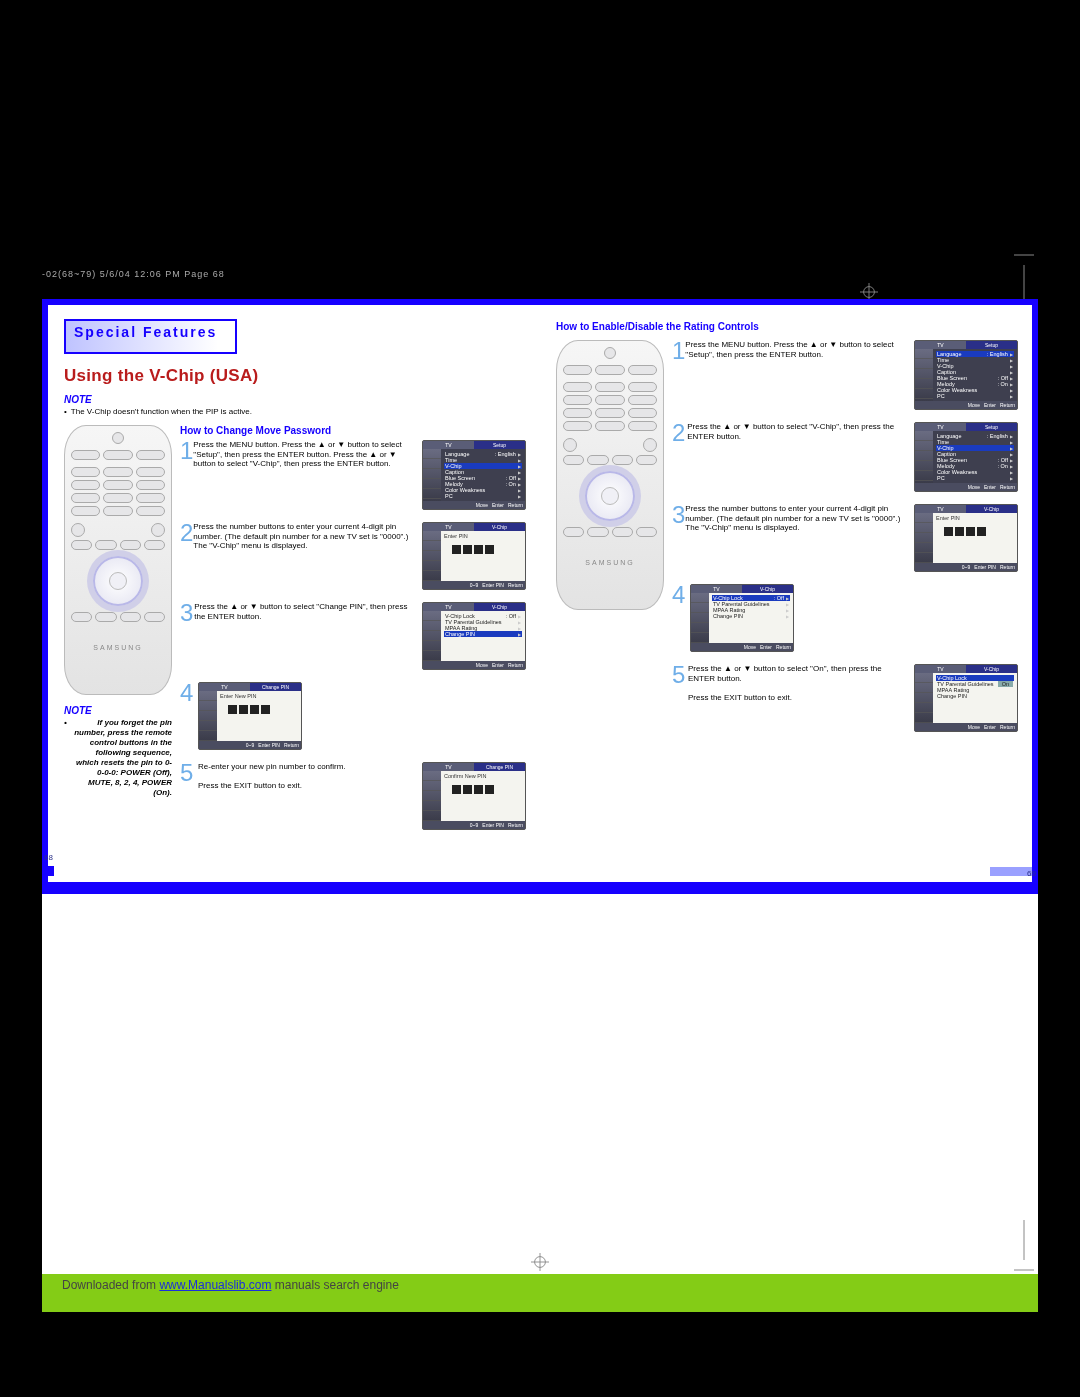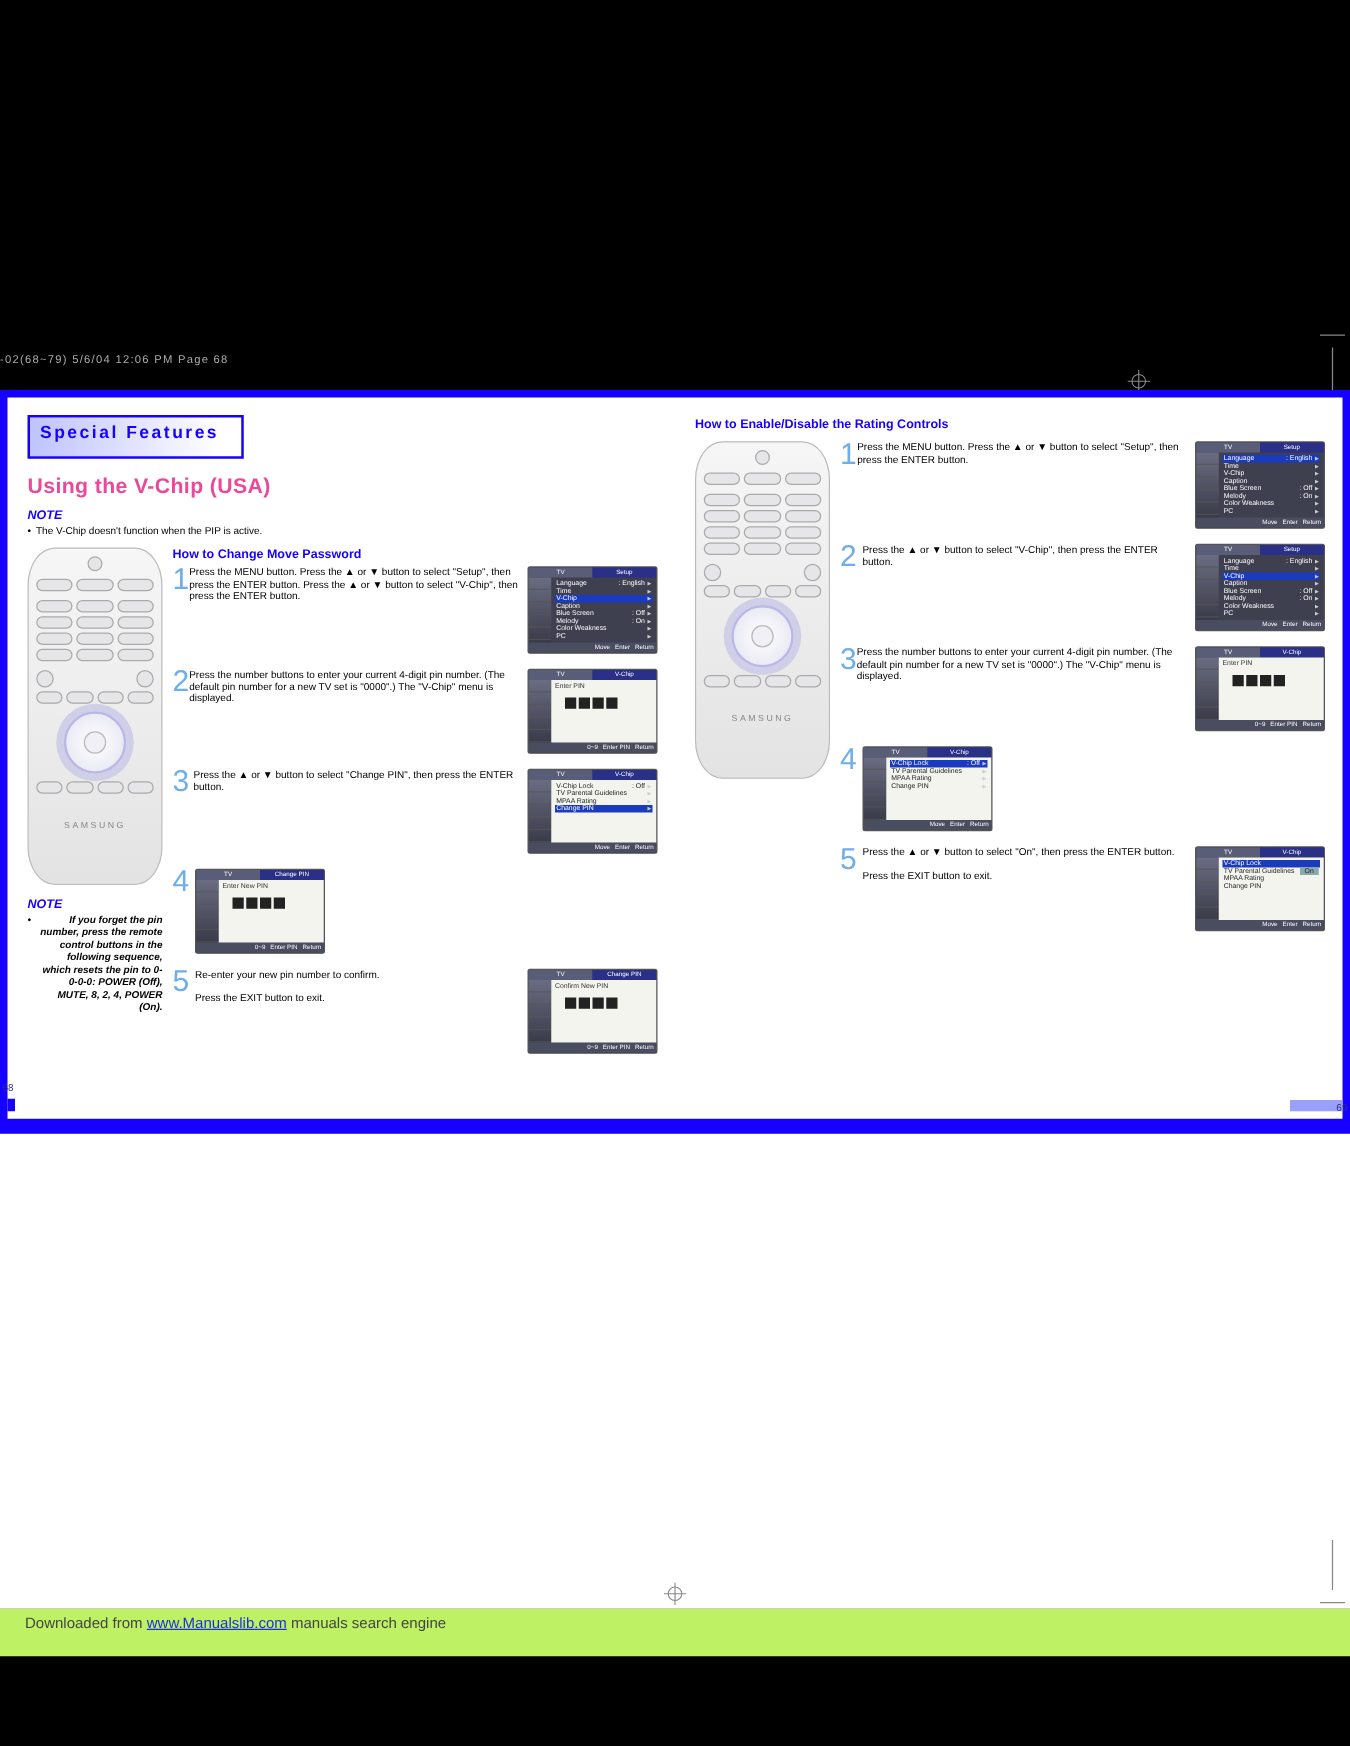--- a/index.html
+++ b/index.html
@@ -1,33 +1,33 @@
 <!DOCTYPE html>
 <html><head>
 <meta charset="utf-8">
 <style>
   body { margin:0; background:#000; font-family: Arial, Helvetica, sans-serif; color:#000; }
-  .page-wrap { width:1080px; margin:16px auto; }
+  .page-wrap { width:996px; margin:3px auto; }
   .blank-top { height:260px; background:#000; }
   .print-header { color:#aaa; font-size:9px; padding:6px 0 6px 0; letter-spacing:1px; }
   .crop-strip { height:14px; position:relative; }
   .crop-mark { position:absolute; right:160px; top:-2px; width:18px; height:18px; }
   .crop-mark svg, .crop-mark2 svg { width:100%; height:100%; }
   .crop-mark2 { position:absolute; width:18px; height:18px; }
   .blue-outer { background:#1600ff; padding:6px 6px 12px 6px; position:relative; }
   .white-inner { position:relative; }
   .spread { display:flex; }
   .page-col { background:#fff; width:50%; padding:14px 16px 40px 16px; box-sizing:border-box; position:relative; }
   .section-head {
     display:inline-block; border:2px solid #1600ff; padding:3px 18px 12px 8px;
     color:#1600ff; font-weight:bold; letter-spacing:2px; font-size:14px;
     margin-bottom:8px;
     background:linear-gradient(to right,#bfc3ff 0%, #fff 90%);
   }
-  .page-title { color:#ec4899; font-weight:bold; font-size:17px; font-family:"Arial Narrow",Arial,sans-serif; letter-spacing:0.3px; margin:4px 0 8px 0; }
+  .page-title { color:#b91c1c; font-weight:bold; font-size:17px; font-family:"Arial Narrow",Arial,sans-serif; letter-spacing:0.3px; margin:4px 0 8px 0; }
   .intro { font-size:8.5px; line-height:1.25; max-width:340px; }
   .note-label { color:#1600ff; font-weight:bold; font-style:italic; font-size:10px; margin-top:6px; }
   .note-bullet { font-size:8px; line-height:1.25; display:flex; gap:4px; margin-top:2px;text-align:right;}
   .note-bullet::before { content:"•"; }
   .two-col { display:flex; gap:8px; margin-top:8px; }
   .remote-area { width:108px; flex:0 0 108px; }
   .remote {
     width:100%; height:270px; border:1px solid #bbb; border-radius:22px/30px;
     background:linear-gradient(#f6f6f6,#e3e3e3); position:relative; box-sizing:border-box;
     padding:6px 6px;
@@ -64,21 +64,21 @@
   .osd-hl { background:#1a3bbf; color:#fff; padding:0 1px;}
   .osd-foot { background:#4a4c60; font-size:5px; padding:1px 2px; display:flex; justify-content:flex-end; gap:4px;}
   .pin-boxes { display:flex; gap:2px; margin:6px 0 2px 8px;}
   .pin-boxes span { width:9px; height:9px; background:#222; display:inline-block;}
   .pgnum-left { position:absolute; left:-4px; bottom:20px; color:#2a2f88; font-size:8px; }
   .pgnum-right { position:absolute; right:-4px; bottom:4px; color:#2a2f88; font-size:8px; }
   .blue-strip-left { position:absolute; left:0; bottom:6px; width:6px; height:10px; background:#1600ff;}
   .blue-strip-right { position:absolute; right:0; bottom:6px; width:42px; height:9px; background:#9aa0ff;}
   .lower-blank { height:380px; background:#fff; position:relative;}
   .bottom-crop { position:absolute; bottom:3px; left:50%; transform:translateX(-50%); width:18px; height:18px;}
-  .dl-line { background:#bef264; font-size:12px; padding:4px 0 20px 20px; color:#444;}
+  .dl-line { background:#84cc16; font-size:12px; padding:4px 0 20px 20px; color:#444;}
   .dl-line a { color:#1a2fdd; text-decoration:underline;}
   .right-slits { position:absolute; right:4px; width:20px; }
 </style>
 </head>
 <body>
 
 <div class="page-wrap">
   <div class="blank-top"></div>
   <div class="print-header">-02(68~79)  5/6/04  12:06 PM  Page 68</div>
 

